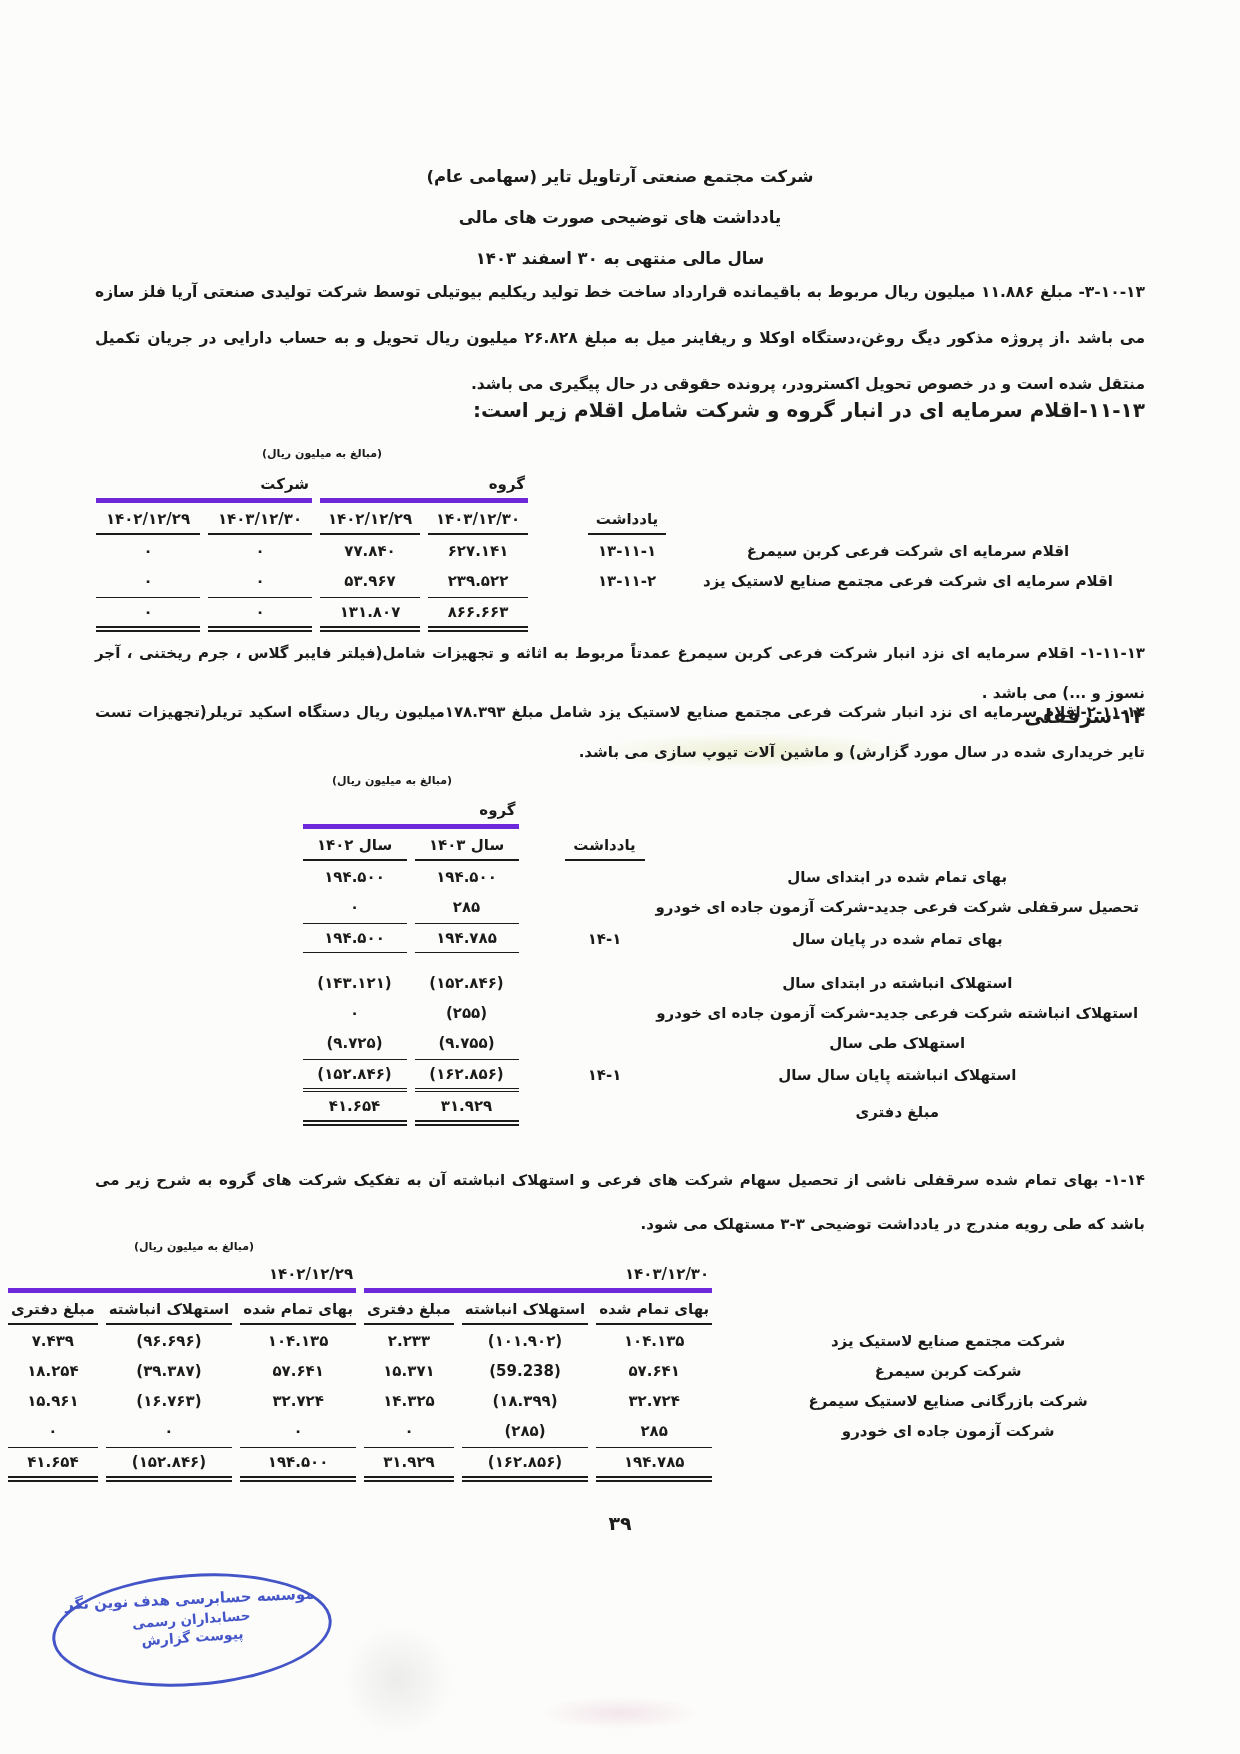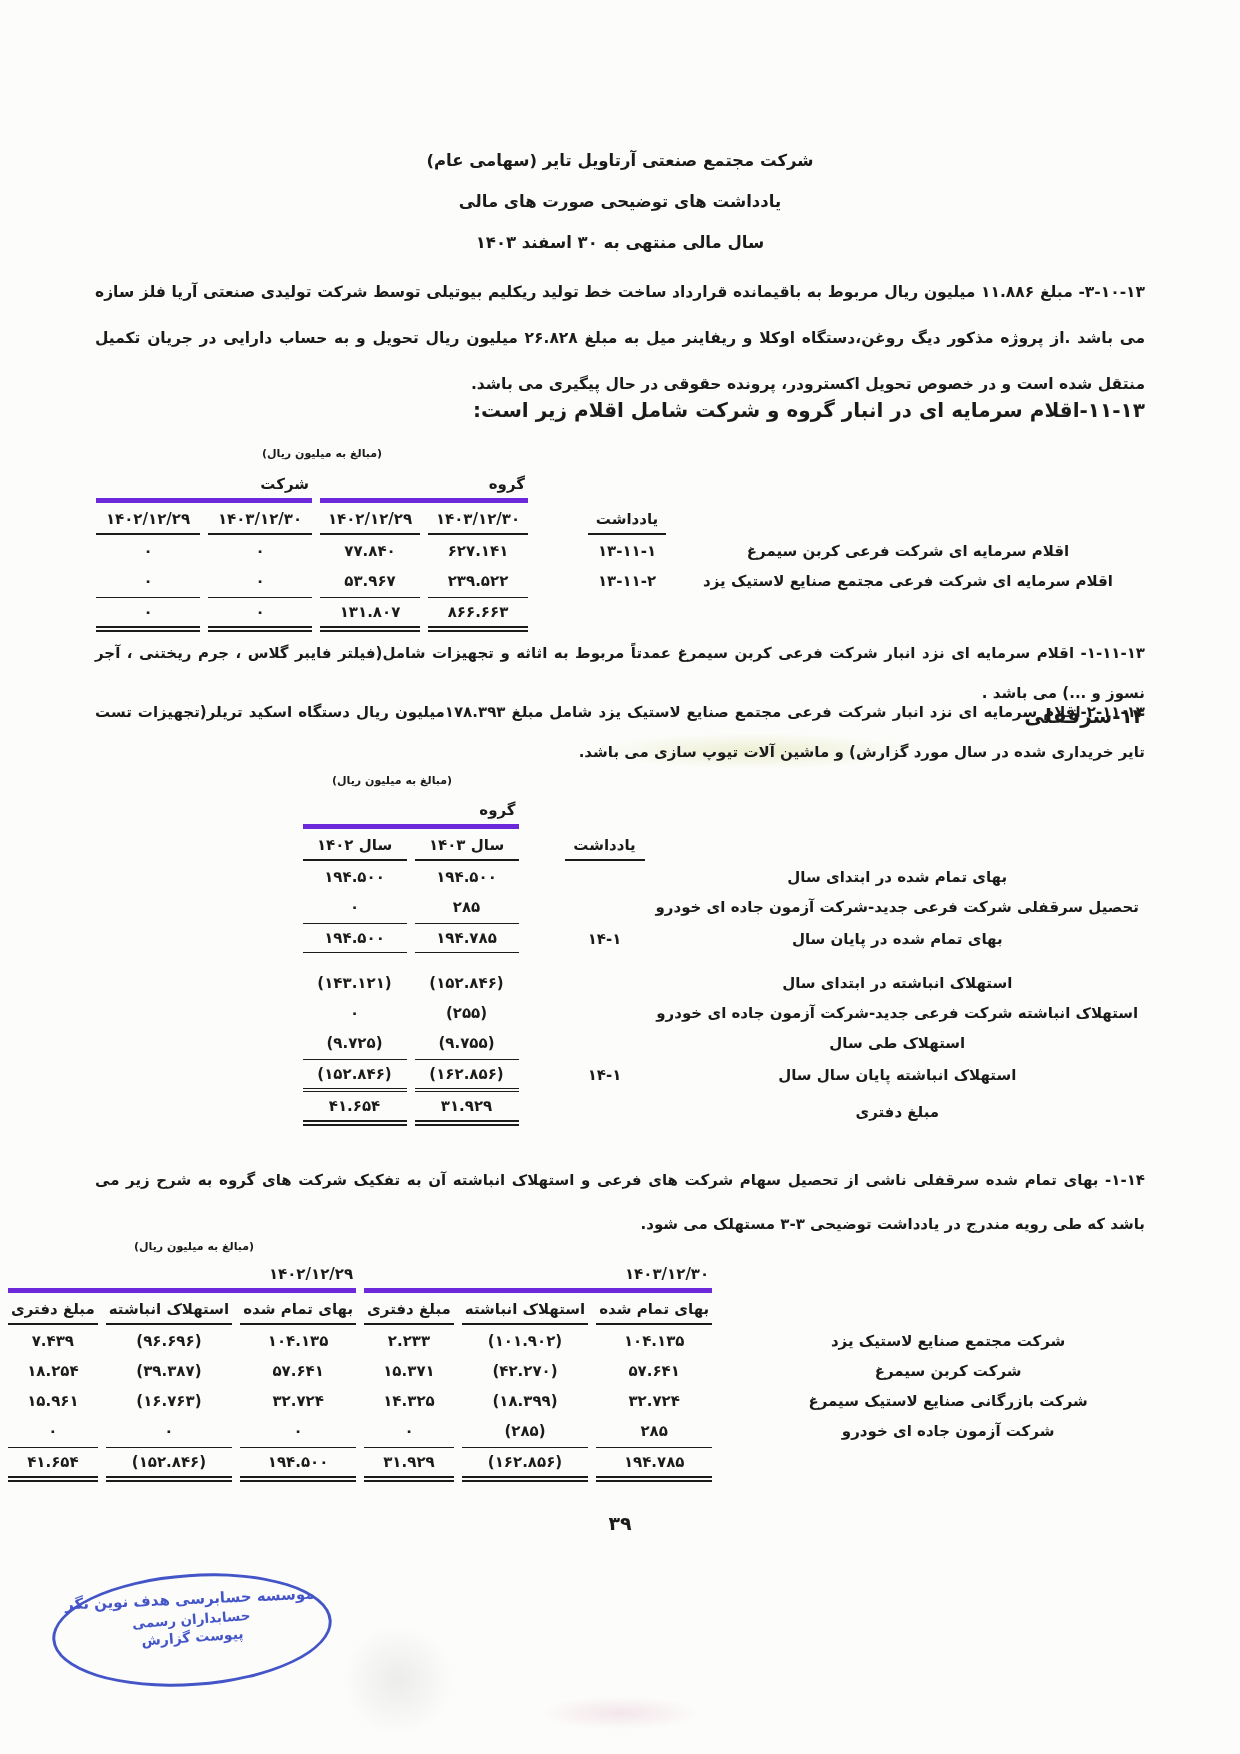--- a/index.html
+++ b/index.html
@@ -1,19 +1,19 @@
 <!DOCTYPE html>
 <html lang="fa" dir="rtl"><head>
 <meta charset="utf-8">
 <style>
   html,body{margin:0;padding:0;background:#d9d9d9;}
   .page{position:relative;width:1240px;height:1754px;margin:0 auto;background:#fcfcfa;
         font-family:"DejaVu Sans",sans-serif;color:#1b1b1b;direction:rtl;overflow:hidden;}
   .abs{position:absolute;}
-  .hdr{top:140px;left:0;right:0;text-align:center;font-weight:700;font-size:16.5px;line-height:41px;}
+  .hdr{top:156px;left:0;right:0;text-align:center;font-weight:700;font-size:16.5px;line-height:41px;}
   .para{top:269px;right:95px;left:95px;text-align:justify;font-size:15.5px;font-weight:600;line-height:46px;}
   .sec-title{font-weight:700;font-size:20px;}
   .unit{font-size:11px;font-weight:600;}
   .note-text{right:95px;left:95px;text-align:justify;font-size:15px;font-weight:600;line-height:40px;}
 
   table.fin{border-collapse:separate;border-spacing:8px 2px;table-layout:fixed;}
   table.fin td{padding:5px 3px;white-space:nowrap;vertical-align:bottom;font-size:15px;}
   td.lbl{text-align:center;font-weight:600;overflow:hidden;}
   td.num{text-align:center;font-weight:700;}
   td.note-ref{text-align:center;font-weight:600;direction:ltr;font-size:14px;margin-left:13px;}
@@ -247,21 +247,21 @@
       <td class="num">(۱۰۱.۹۰۲)</td>
       <td class="num">۲.۲۳۳</td>
       <td class="num">۱۰۴.۱۳۵</td>
       <td class="num">(۹۶.۶۹۶)</td>
       <td class="num">۷.۴۳۹</td>
     </tr>
     <tr>
       <td class="lbl">شرکت کربن سیمرغ</td>
       <td></td>
       <td class="num">۵۷.۶۴۱</td>
-      <td class="num">(۴۲.۲۷۰)</td>
+      <td class="num">(59.238)</td>
       <td class="num">۱۵.۳۷۱</td>
       <td class="num">۵۷.۶۴۱</td>
       <td class="num">(۳۹.۳۸۷)</td>
       <td class="num">۱۸.۲۵۴</td>
     </tr>
     <tr>
       <td class="lbl">شرکت بازرگانی صنایع لاستیک سیمرغ</td>
       <td></td>
       <td class="num">۳۲.۷۲۴</td>
       <td class="num">(۱۸.۳۹۹)</td>

